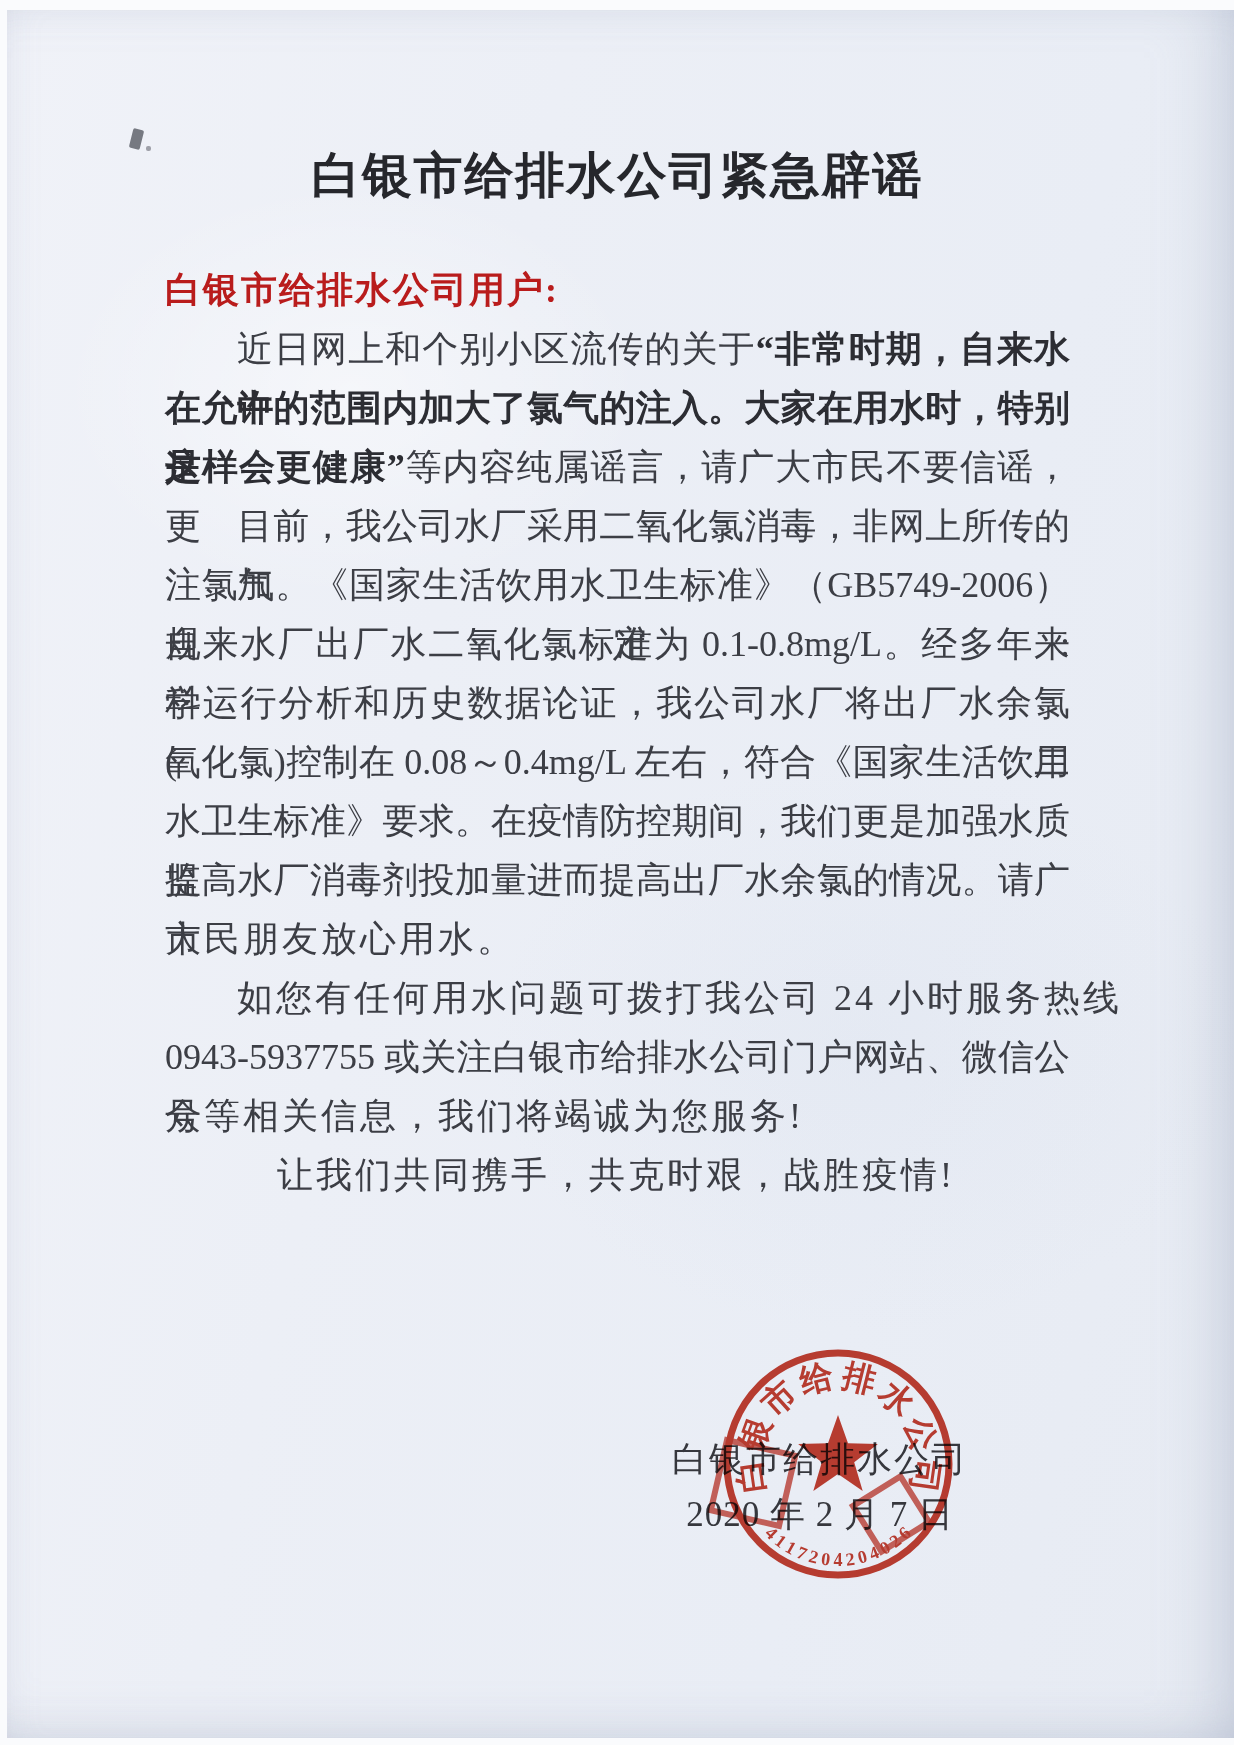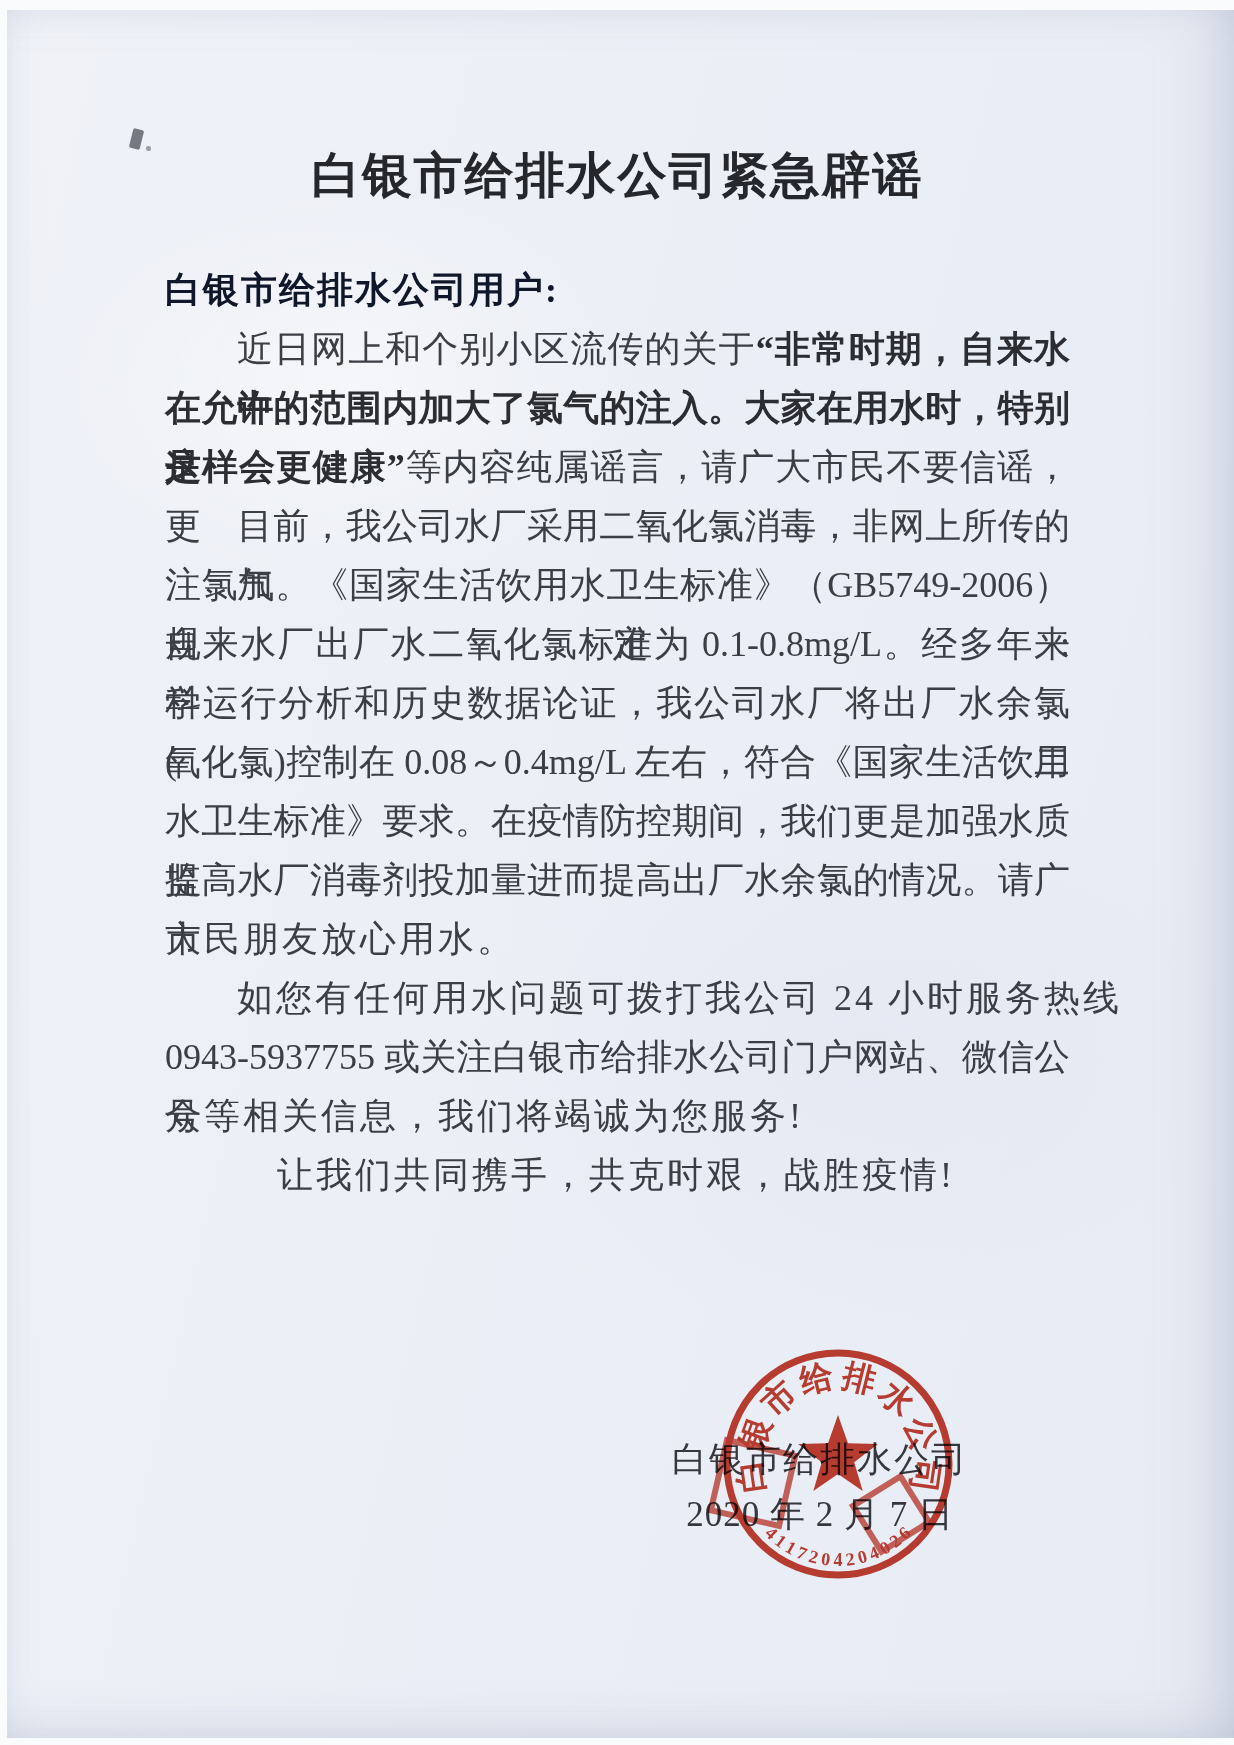--- a/index.html
+++ b/index.html
@@ -27,21 +27,21 @@
 
   .doc-title{
     position:absolute;left:165px;width:905px;top:143px;
     text-align:center;
     font-family:Liberation Serif, serif;
     font-weight:700;font-size:49px;letter-spacing:2px;
     color:#26272c;
   }
   .salutation{
     position:absolute;left:165px;top:266px;width:905px;
-    font-size:36px;font-weight:700;color:#0f172a;letter-spacing:2px;
+    font-size:36px;font-weight:700;color:#b91c1c;letter-spacing:2px;
   }
   .body-lines{
     position:absolute;left:165px;top:320px;width:905px;
     font-size:36px;color:#3c3e45;
   }
   .line{
     height:59px;line-height:59px;
     white-space:nowrap;
   }
   .line.justify{

